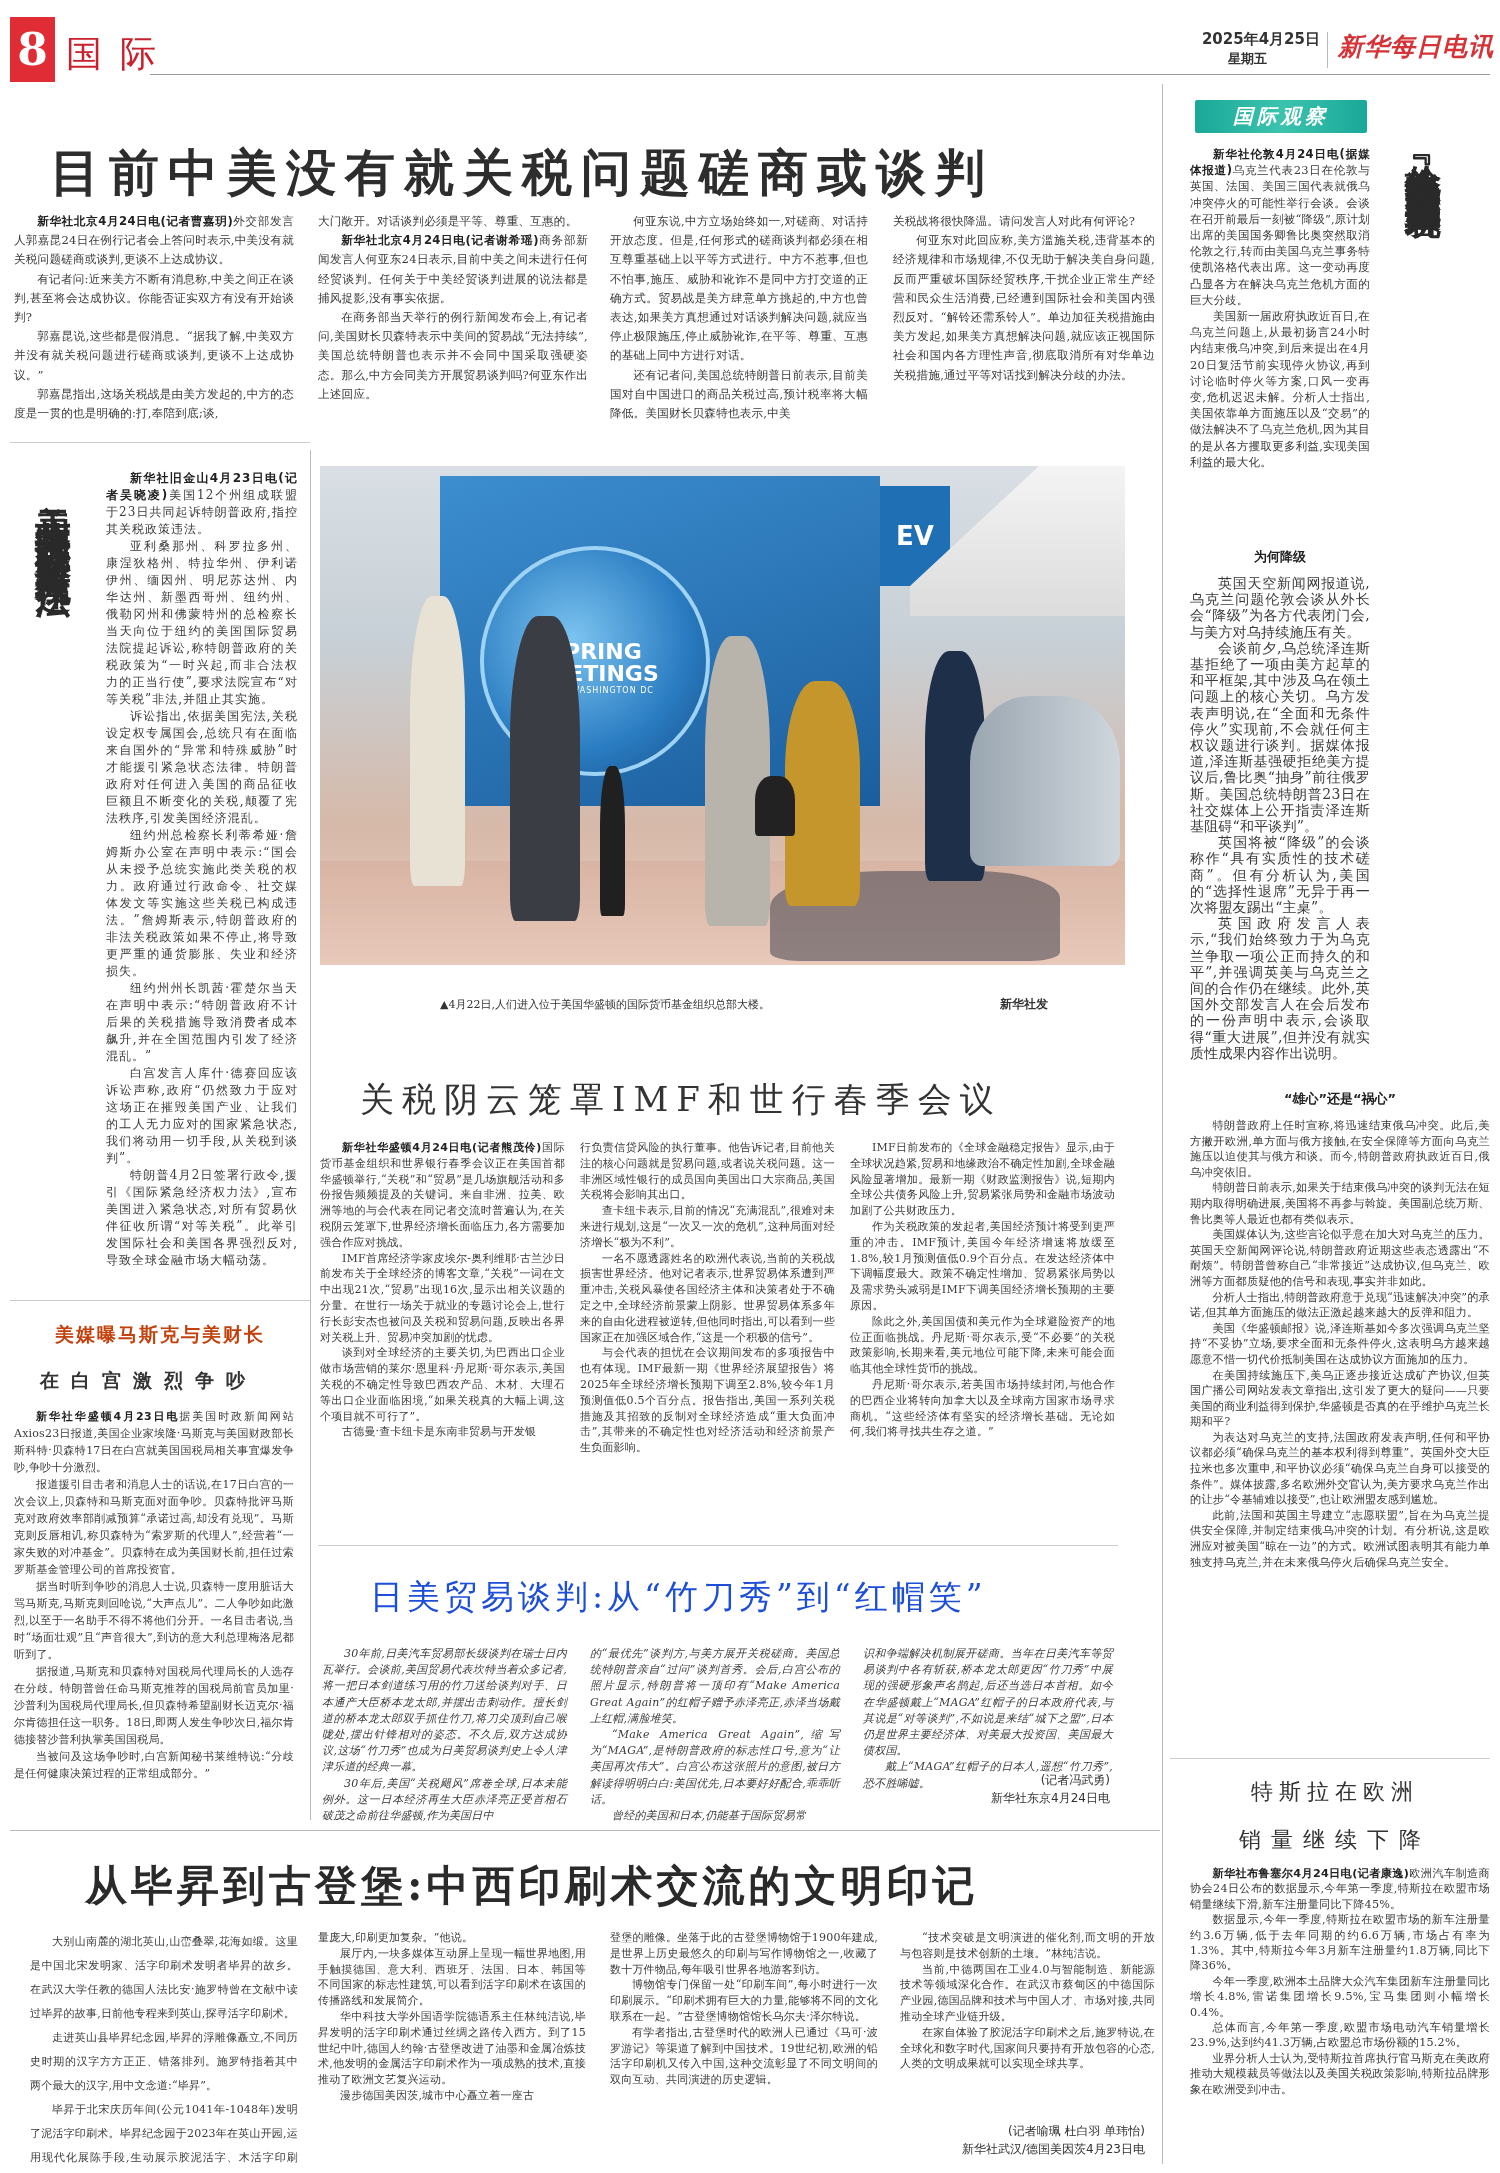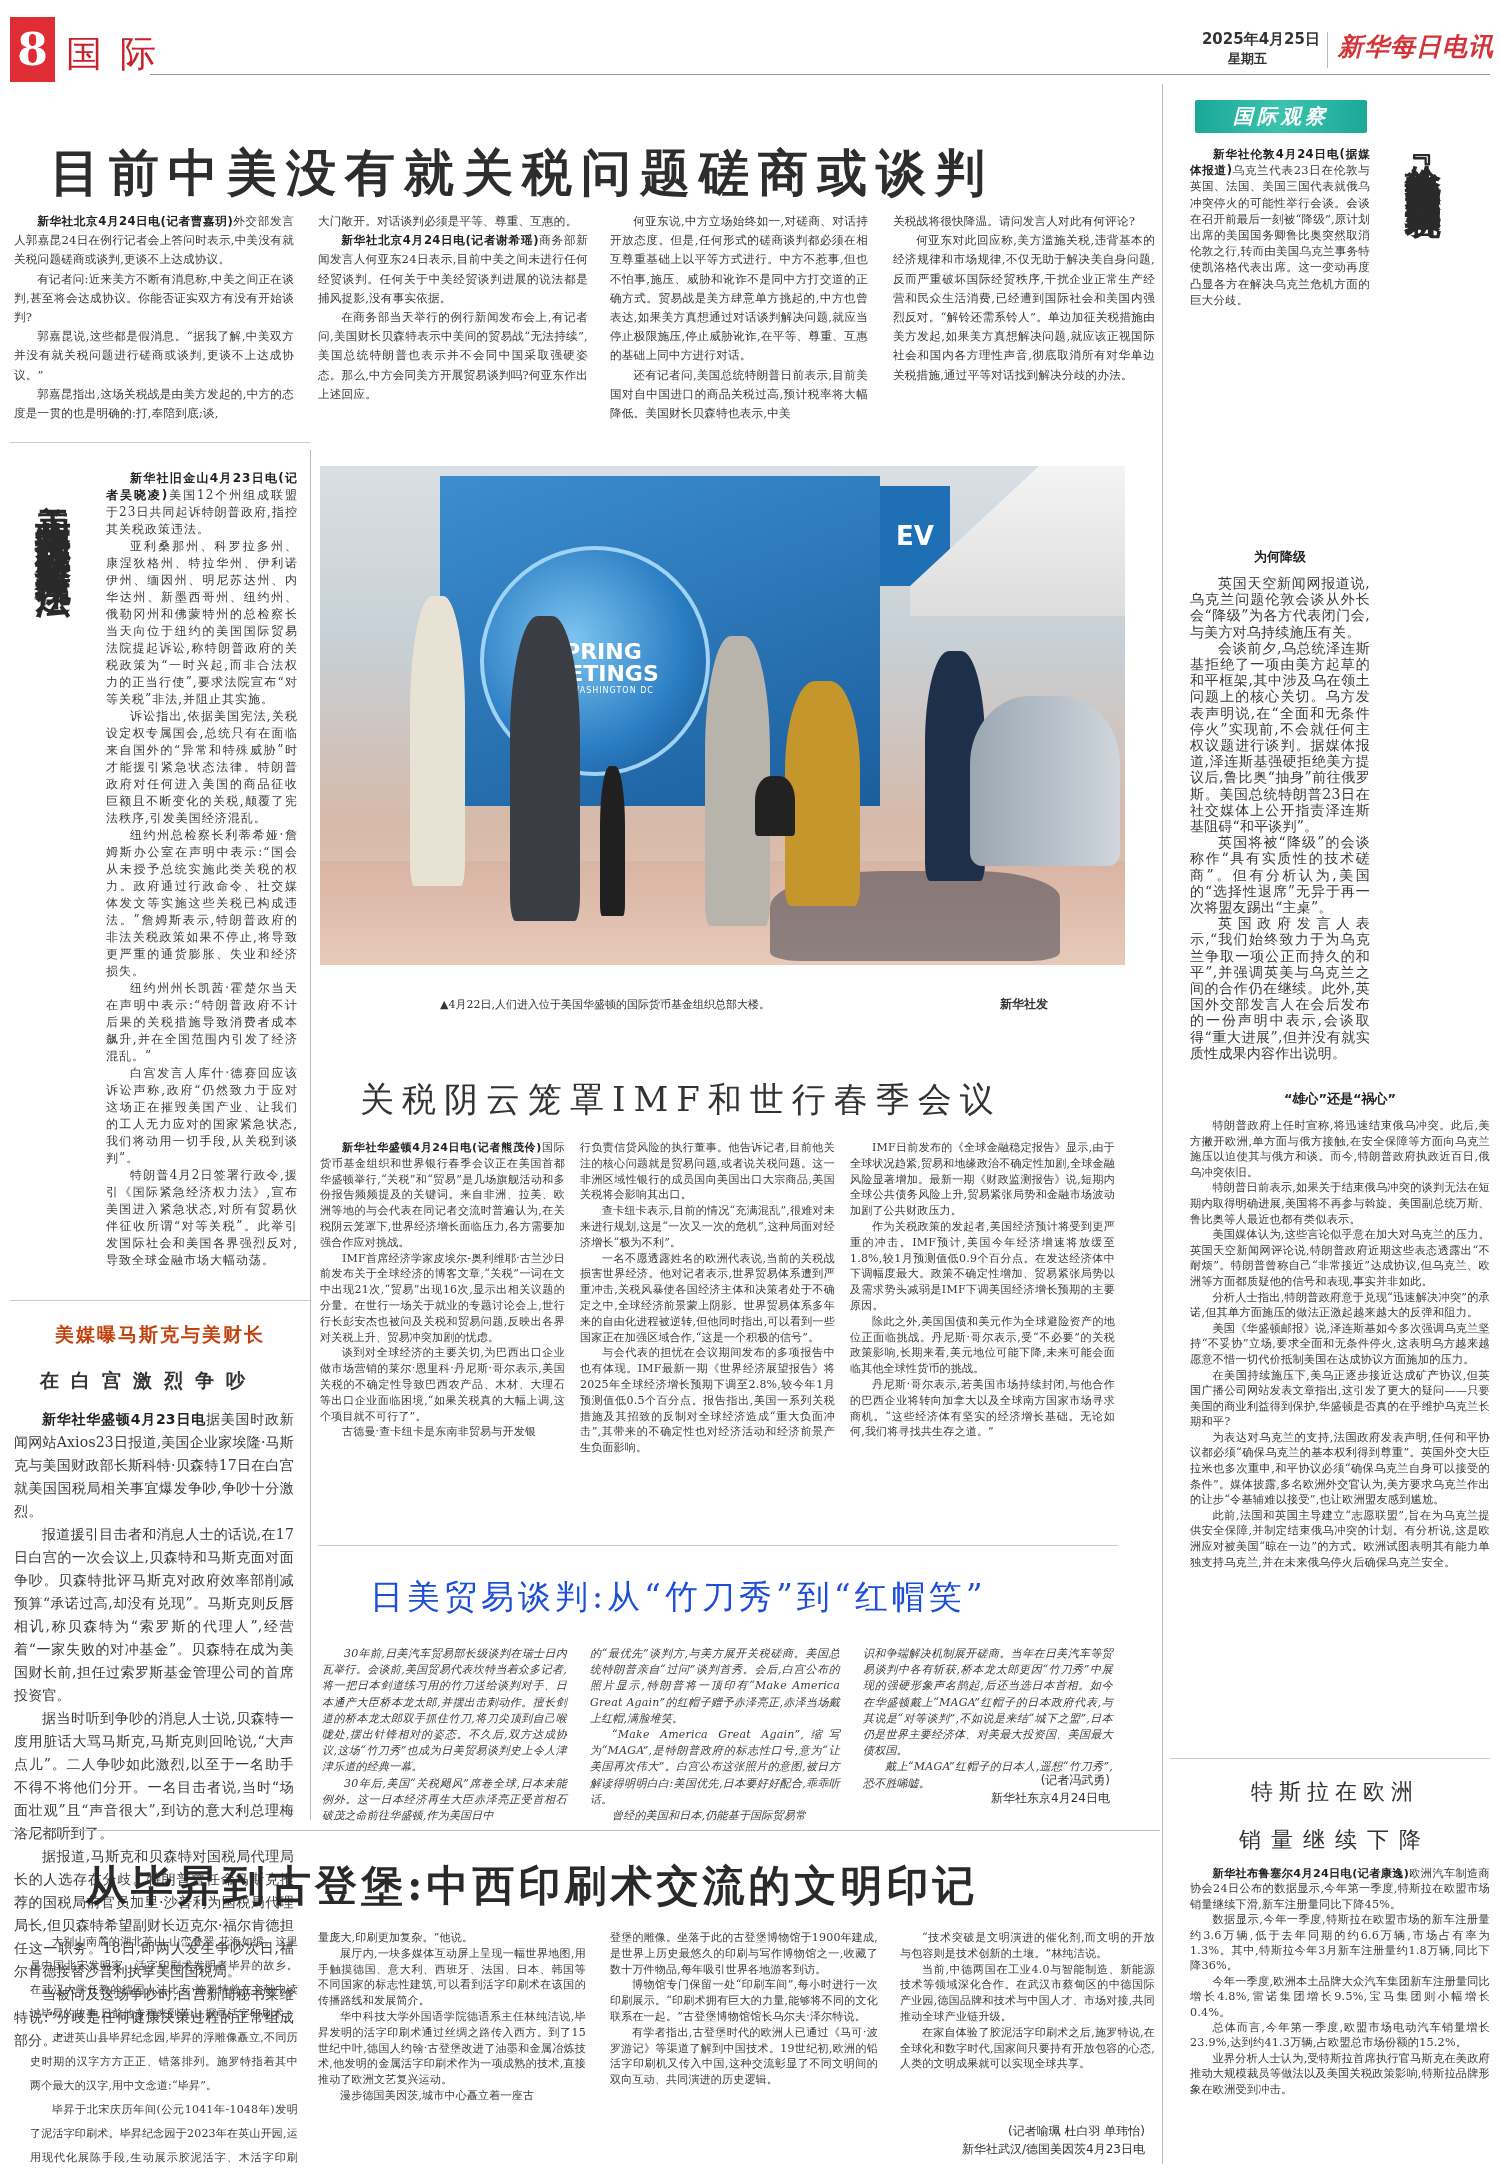--- a/index.html
+++ b/index.html
@@ -91,21 +91,21 @@
     <p><span>纽约州总检察长利蒂希娅·詹姆斯办公室在声明中表示:“国会从未授予总统实施此类关税的权力。政府通过行政命令、社交媒体发文等实施这些关税已构成违法。”詹姆斯表示,特朗普政府的非法关税政策如果不停止,将导致更严重的通货膨胀、失业和经济损失。</span></p>
     <p><span>纽约州州长凯茜·霍楚尔当天在声明中表示:“特朗普政府不计后果的关税措施导致消费者成本飙升,并在全国范围内引发了经济混乱。”</span></p>
     <p><span>白宫发言人库什·德赛回应该诉讼声称,政府“仍然致力于应对这场正在摧毁美国产业、让我们的工人无力应对的国家紧急状态,我们将动用一切手段,从关税到谈判”。</span></p>
     <p><span>特朗普4月2日签署行政令,援引《国际紧急经济权力法》,宣布美国进入紧急状态,对所有贸易伙伴征收所谓“对等关税”。此举引发国际社会和美国各界强烈反对,导致全球金融市场大幅动荡。</span></p>
   </div>
 
 <div class="rule" style="left:10px; top:1300px; width:300px; background:#ccc;"></div>
 
 <div class="abs" style="left:40px; top:1322px; width:240px; text-align:center; font-size:19px; font-weight:bold; color:#c2410c; letter-spacing:2px;">美媒曝马斯克与美财长</div>
 <div class="abs" style="left:40px; top:1368px; width:240px; font-size:19px; font-weight:bold; color:#333; letter-spacing:12px;">在白宫激烈争吵</div>
-<div class="abs txt" id="musk-body" style="left:14px; top:1408px; width:280px; font-size:14px; line-height:23px;">
+<div class="abs txt" id="musk-body" style="left:14px; top:1408px; width:280px; font-size:11px; line-height:17px;">
     <p><span class="lead">新华社华盛顿4月23日电</span><span>据美国时政新闻网站Axios23日报道,美国企业家埃隆·马斯克与美国财政部长斯科特·贝森特17日在白宫就美国国税局相关事宜爆发争吵,争吵十分激烈。</span></p>
     <p><span>报道援引目击者和消息人士的话说,在17日白宫的一次会议上,贝森特和马斯克面对面争吵。贝森特批评马斯克对政府效率部削减预算“承诺过高,却没有兑现”。马斯克则反唇相讥,称贝森特为“索罗斯的代理人”,经营着“一家失败的对冲基金”。贝森特在成为美国财长前,担任过索罗斯基金管理公司的首席投资官。</span></p>
     <p><span>据当时听到争吵的消息人士说,贝森特一度用脏话大骂马斯克,马斯克则回呛说,“大声点儿”。二人争吵如此激烈,以至于一名助手不得不将他们分开。一名目击者说,当时“场面壮观”且“声音很大”,到访的意大利总理梅洛尼都听到了。</span></p>
     <p><span>据报道,马斯克和贝森特对国税局代理局长的人选存在分歧。特朗普曾任命马斯克推荐的国税局前官员加里·沙普利为国税局代理局长,但贝森特希望副财长迈克尔·福尔肯德担任这一职务。18日,即两人发生争吵次日,福尔肯德接替沙普利执掌美国国税局。</span></p>
     <p><span>当被问及这场争吵时,白宫新闻秘书莱维特说:“分歧是任何健康决策过程的正常组成部分。”</span></p>
   </div>
 
 <div class="vrule" style="left:310px; top:450px; height:1370px;"></div>
 
 <div class="abs photo">
@@ -198,20 +198,21 @@
   </div>
 <div class="abs byline-r" style="left:925px; top:2123px; width:220px;">(记者喻珮 杜白羽 单玮怡)</div>
 <div class="abs byline-r" style="left:925px; top:2141px; width:220px;">新华社武汉/德国美因茨4月23日电</div>
 
 <div class="vrule" style="left:1162px; top:84px; height:2080px;"></div>
 
 <div class="abs col-badge">国际观察</div>
 <div class="abs vhead" style="left:1402px; top:136px; font-size:36px; line-height:44px; height:900px; letter-spacing:2px;">伦敦会谈『降级』凸显美国乌克兰政策窘境</div>
 <div class="abs txt" id="rc-intro" style="left:1190px; top:146px; width:180px; font-size:11.5px; line-height:16.2px;">
     <p><span class="lead">新华社伦敦4月24日电(据媒体报道)</span><span>乌克兰代表23日在伦敦与英国、法国、美国三国代表就俄乌冲突停火的可能性举行会谈。会谈在召开前最后一刻被“降级”,原计划出席的美国国务卿鲁比奥突然取消伦敦之行,转而由美国乌克兰事务特使凯洛格代表出席。这一变动再度凸显各方在解决乌克兰危机方面的巨大分歧。</span></p>
+    <p><span>美国新一届政府执政近百日,在乌克兰问题上,从最初扬言24小时内结束俄乌冲突,到后来提出在4月20日复活节前实现停火协议,再到讨论临时停火等方案,口风一变再变,危机迟迟未解。分析人士指出,美国依靠单方面施压以及“交易”的做法解决不了乌克兰危机,因为其目的是从各方攫取更多利益,实现美国利益的最大化。</span></p>
   </div>
 <div class="abs subhead" style="left:1190px; top:548px; width:180px;">为何降级</div>
 <div class="abs txt" id="rc-sub1" style="left:1190px; top:575px; width:180px; font-size:14px; line-height:16.2px;">
     <p><span>英国天空新闻网报道说,乌克兰问题伦敦会谈从外长会“降级”为各方代表闭门会,与美方对乌持续施压有关。</span></p>
     <p><span>会谈前夕,乌总统泽连斯基拒绝了一项由美方起草的和平框架,其中涉及乌在领土问题上的核心关切。乌方发表声明说,在“全面和无条件停火”实现前,不会就任何主权议题进行谈判。据媒体报道,泽连斯基强硬拒绝美方提议后,鲁比奥“抽身”前往俄罗斯。美国总统特朗普23日在社交媒体上公开指责泽连斯基阻碍“和平谈判”。</span></p>
     <p><span>英国将被“降级”的会谈称作“具有实质性的技术磋商”。但有分析认为,美国的“选择性退席”无异于再一次将盟友踢出“主桌”。</span></p>
     <p><span>英国政府发言人表示,“我们始终致力于为乌克兰争取一项公正而持久的和平”,并强调英美与乌克兰之间的合作仍在继续。此外,英国外交部发言人在会后发布的一份声明中表示,会谈取得“重大进展”,但并没有就实质性成果内容作出说明。</span></p>
   </div>
 <div class="abs subhead" style="left:1190px; top:1090px; width:300px;">“雄心”还是“祸心”</div>
 <div class="abs txt" id="rc-sub2" style="left:1190px; top:1118px; width:300px; font-size:11.2px; line-height:15.6px;">

